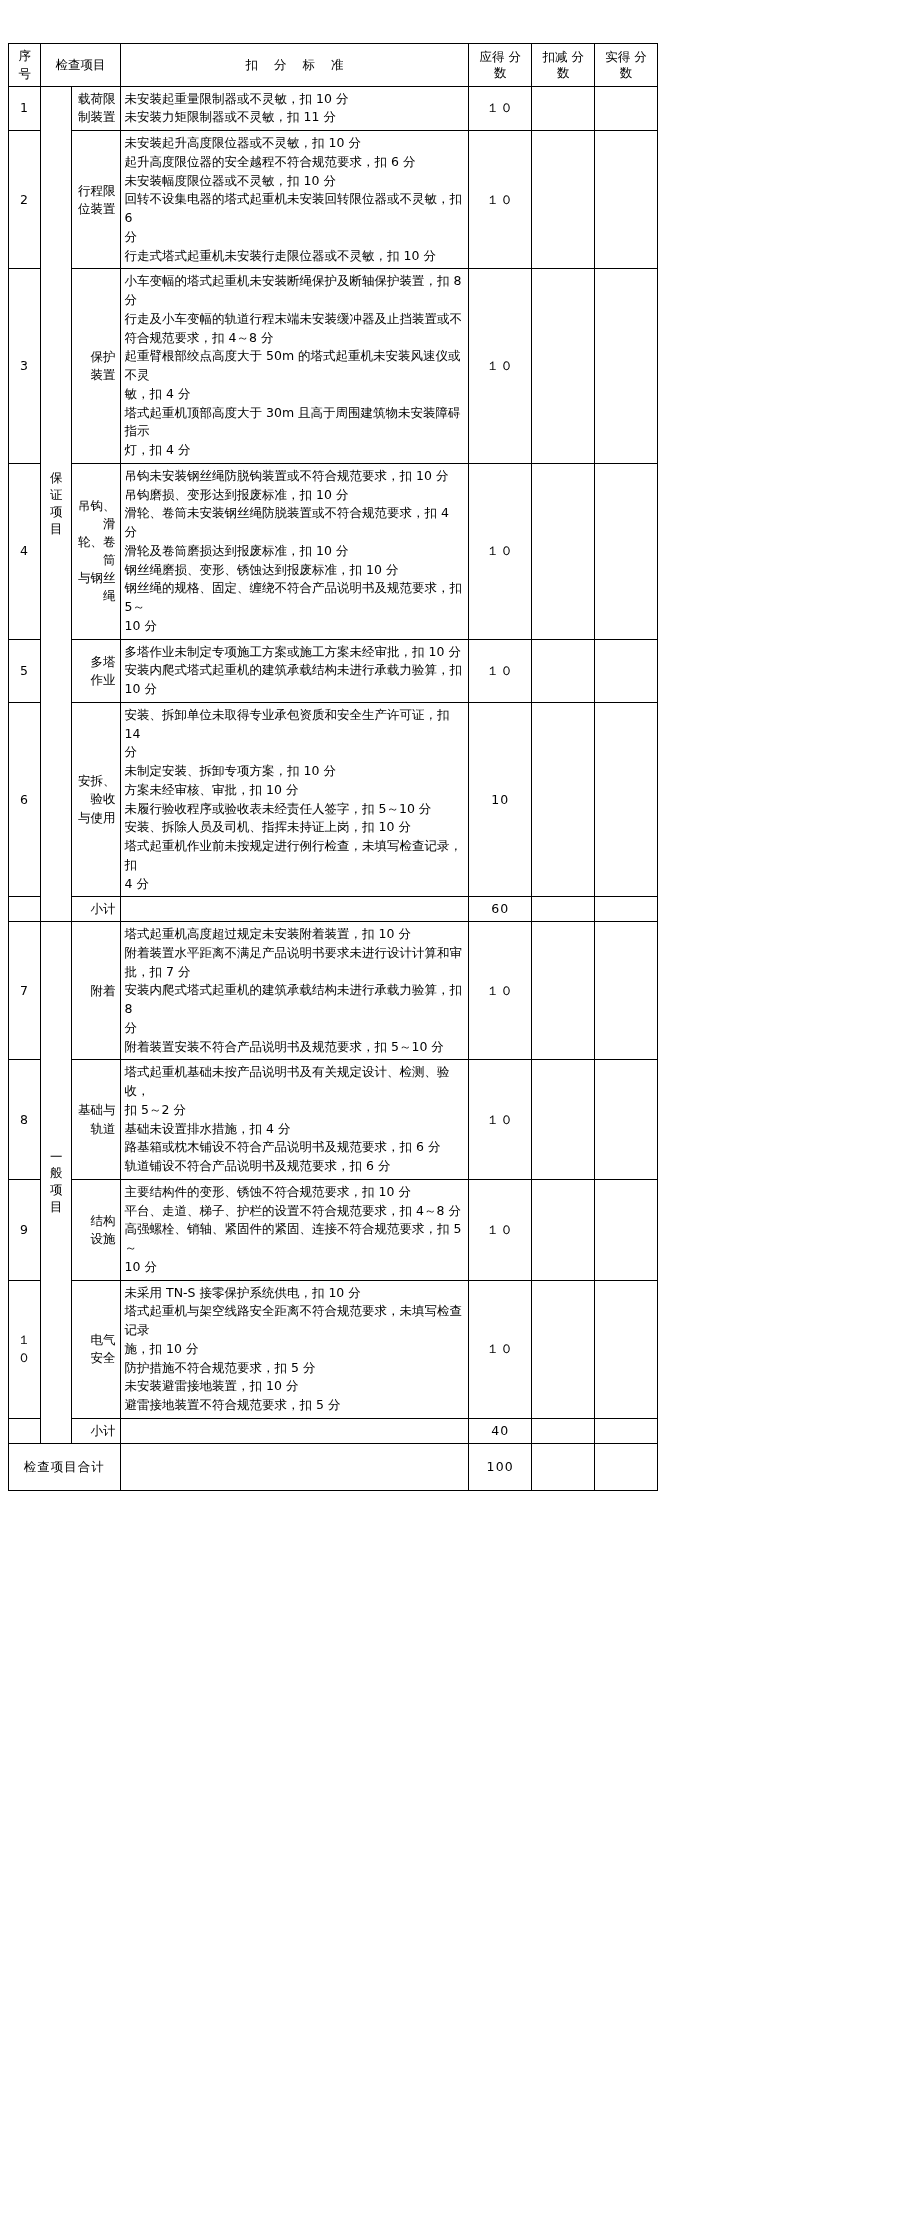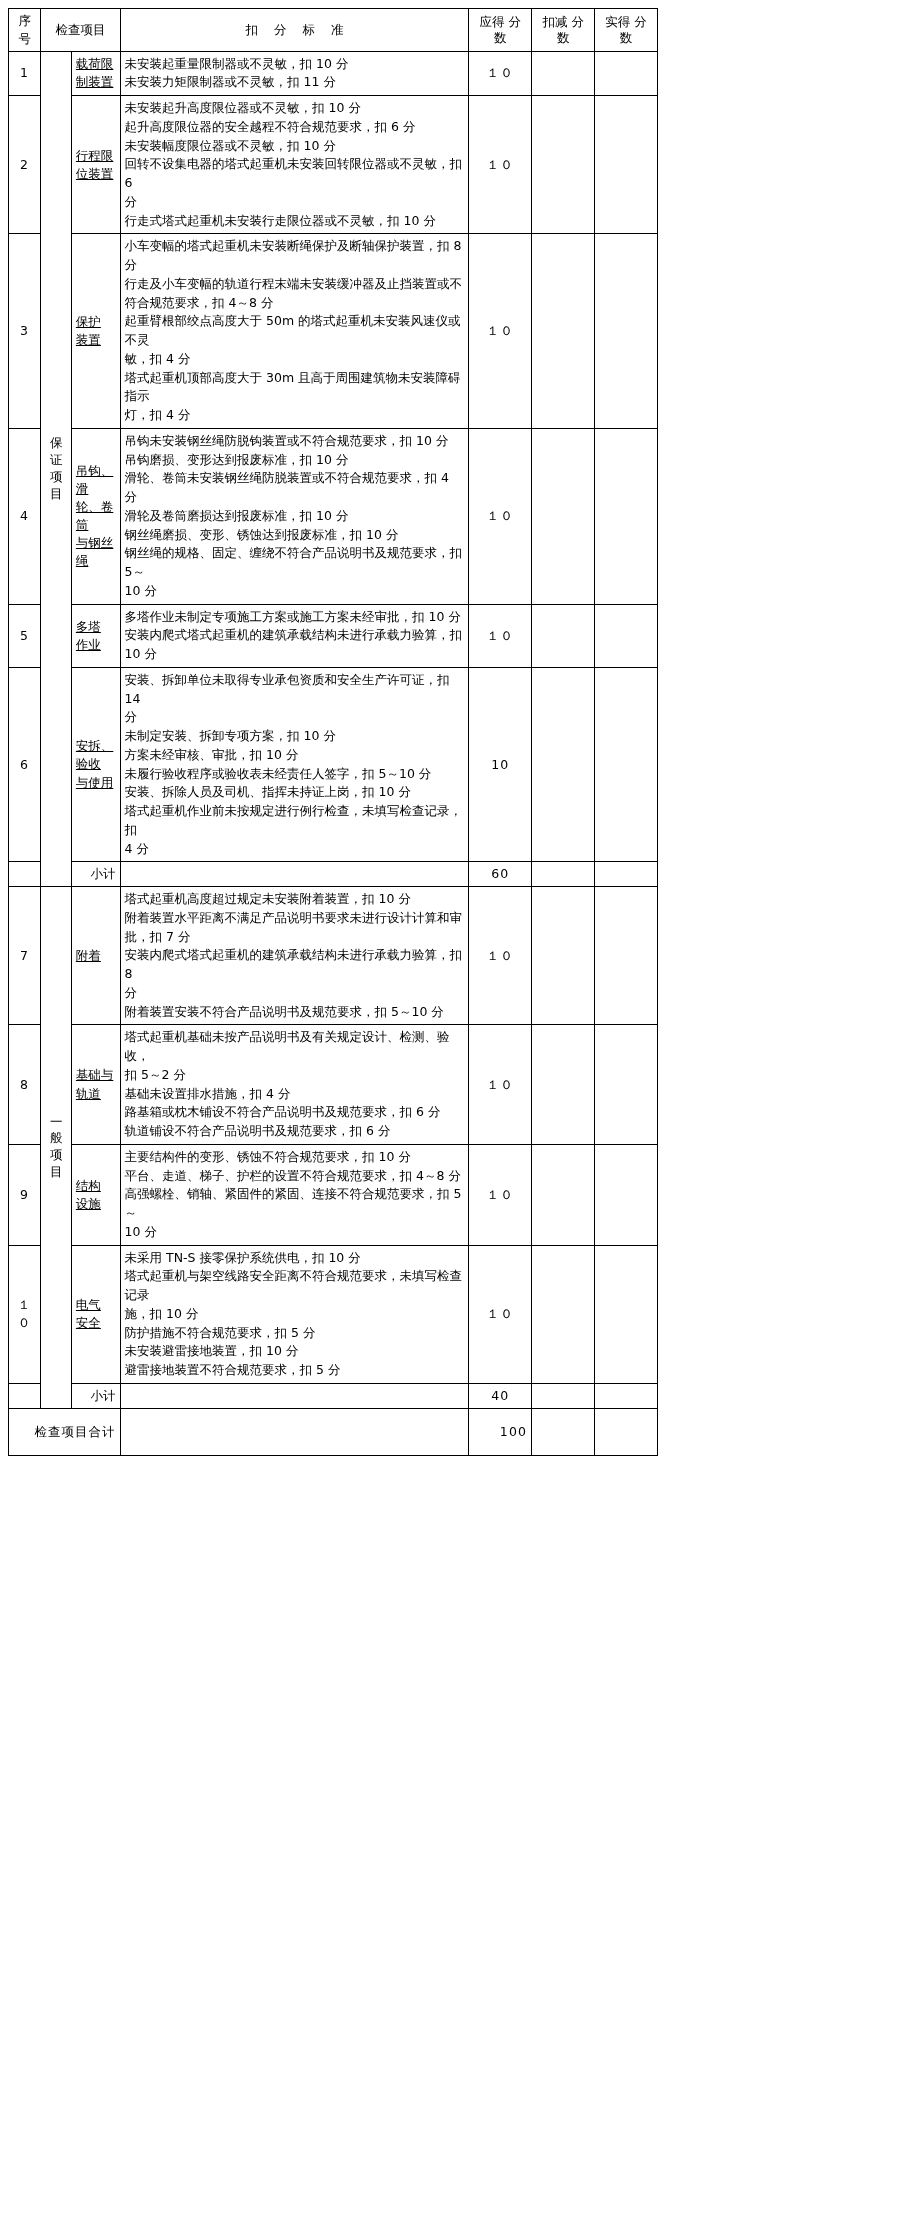--- a/index.html
+++ b/index.html
@@ -9,20 +9,21 @@
   }
   body {
     width: 920px;
     font-family: "DejaVu Sans", "Liberation Sans", sans-serif;
     color: #000000;
   }
   .sheet {
     width: 836px;
     box-sizing: border-box;
     padding: 4px 8px 0 8px;
+    margin-top: 35px;
   }
   table.inspect {
     border-collapse: collapse;
     table-layout: fixed;
     width: 650px;
     margin: 4px 0 0 0;
     font-size: 12.5px;
     line-height: 1.42;
   }
   table.inspect td, table.inspect th {
@@ -58,39 +59,38 @@
   }
   .vgroup {
     text-align: center;
     line-height: 1.35;
     padding: 2px;
   }
   .vgroup span {
     display: block;
   }
   .item-cell {
-    text-align: left;
+    text-align: right;
     line-height: 1.45;
-    text-decoration: underline;
   }
   .crit-cell {
     text-align: left;
     line-height: 1.5;
     padding: 4px 5px;
     border-radius: 10px;
   }
   .crit-cell .ln {
     display: block;
     text-indent: 0;
   }
   .subtotal-label {
     text-align: right;
   }
   .total-row td {
-    text-align: right;
+    text-align: center;
   }
   .total-label {
     text-align: center;
     letter-spacing: 1px;
   }
   .blank {
     background: #ffffff;
   }
   .score {
     text-align: center;

